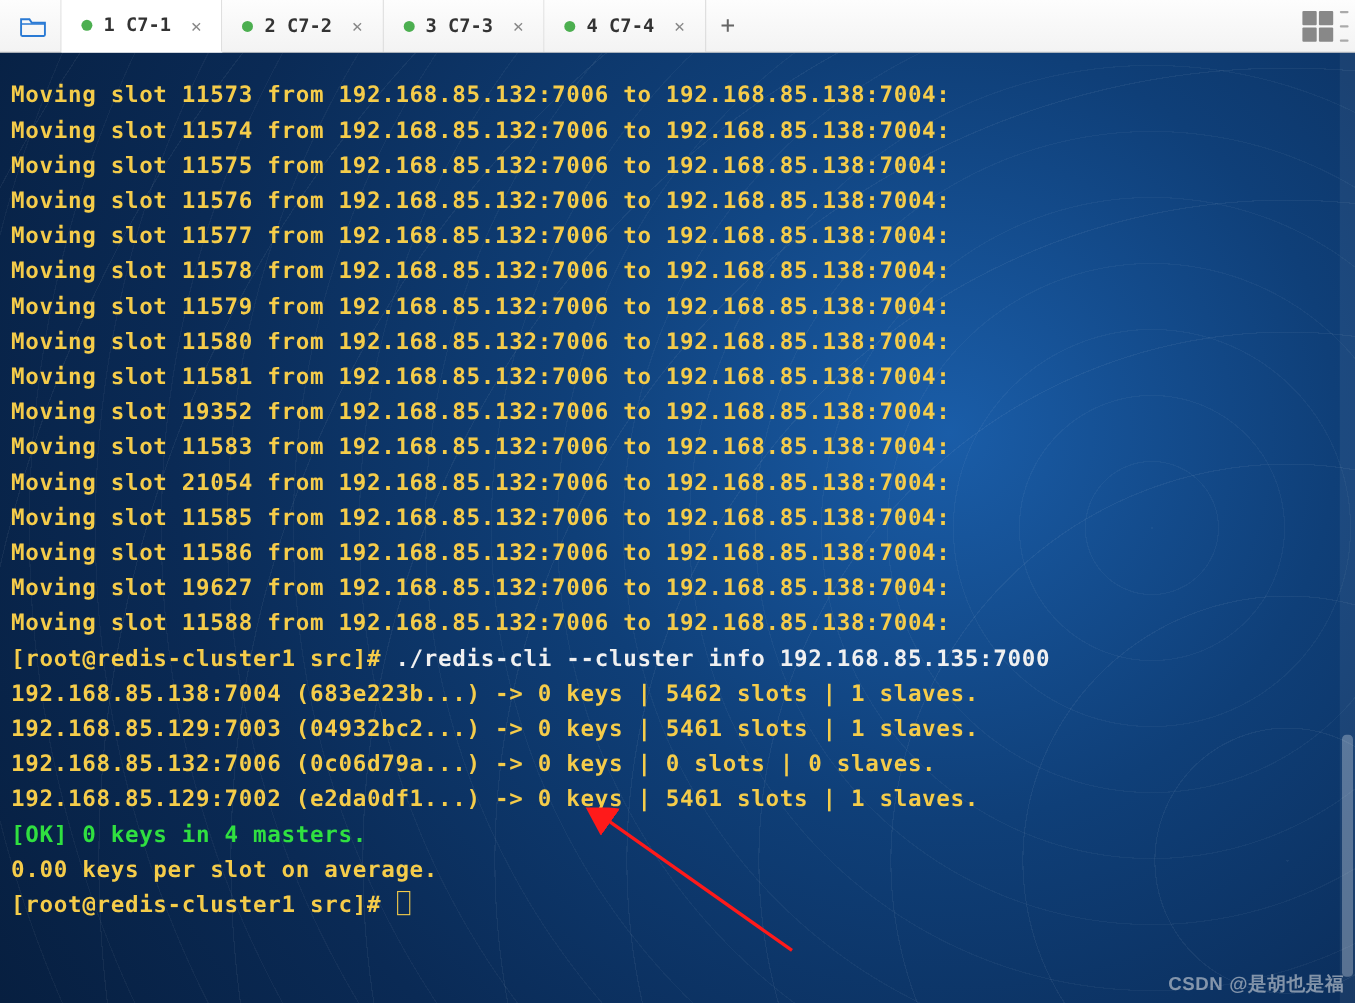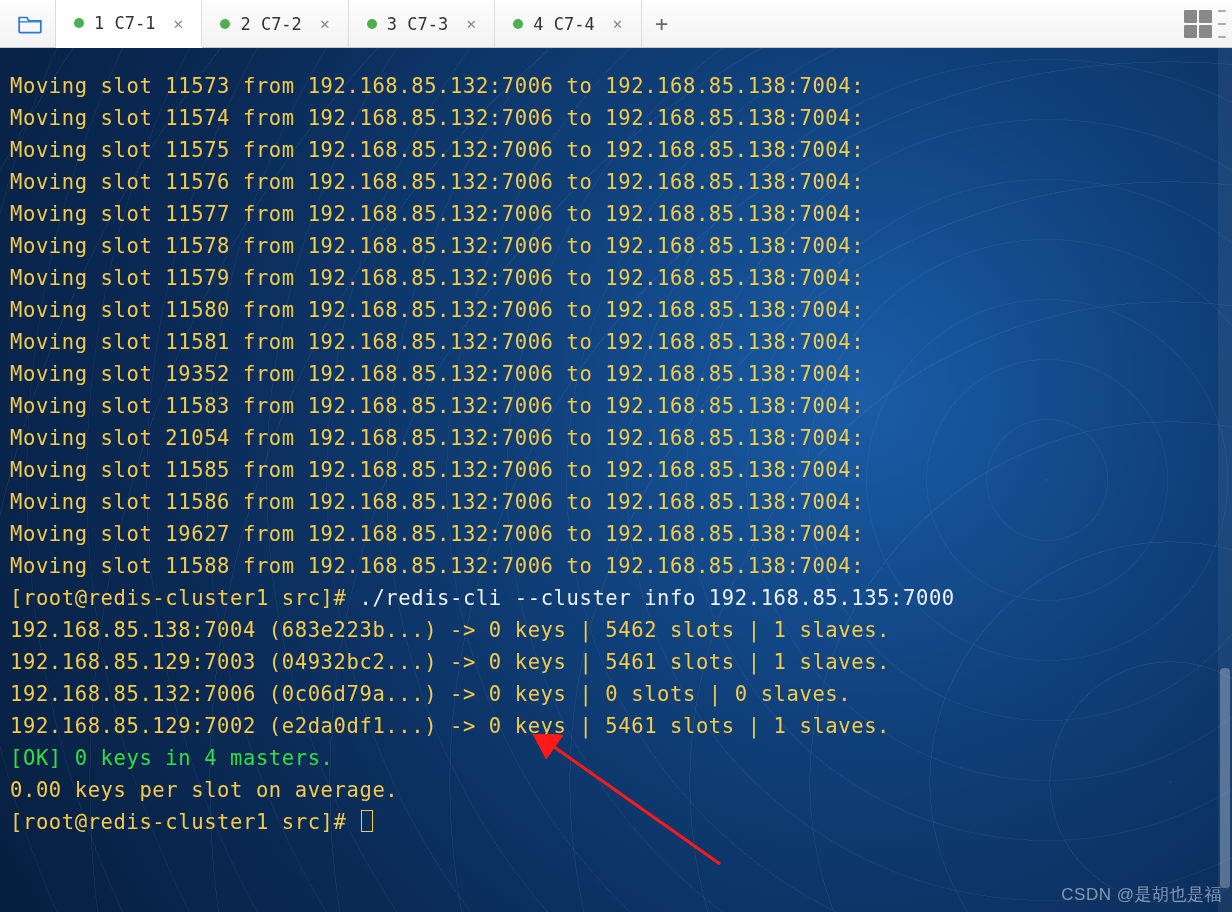--- a/index.html
+++ b/index.html
@@ -38,21 +38,21 @@
   .tab.active {
     background: #ffffff;
     border-bottom: 2px solid #ffffff;
     margin-bottom: -1px;
   }
   .tab .dot {
     width: 10px; height: 10px; border-radius: 50%;
     background: #4caf50;
     margin-right: 10px;
   }
-  .tab .label { margin-right: 14px; font-weight: 400; }
+  .tab .label { margin-right: 14px; font-weight: 700; }
   .tab .close {
     color: #888;
     font-size: 16px;
     width: 18px; height: 18px;
     display: flex; align-items: center; justify-content: center;
   }
   .add-tab {
     width: 40px;
     display: flex; align-items: center; justify-content: center;
     color: #666; font-size: 22px;
@@ -80,20 +80,21 @@
   }
   .handle span { display: block; height: 2px; background: #aaa; border-radius: 1px; }
 
   
   .terminal {
     position: relative;
     height: calc(912px - 48px);
     background: radial-gradient(circle at 70% 40%, #1a5da8 0%, #0f3f78 35%, #0a2a55 70%, #071f40 100%);
     overflow: hidden;
     padding: 22px 1px 0 10px;
+    font-weight: bold;
   }
   
   .terminal::before {
     content: "";
     position: absolute;
     inset: 0;
     background:
       repeating-radial-gradient(circle at 85% 50%, rgba(255,255,255,0.04) 0, rgba(255,255,255,0.04) 1px, transparent 1px, transparent 60px),
       repeating-radial-gradient(circle at 95% 85%, rgba(255,255,255,0.05) 0, rgba(255,255,255,0.05) 1px, transparent 1px, transparent 120px);
     pointer-events: none;

